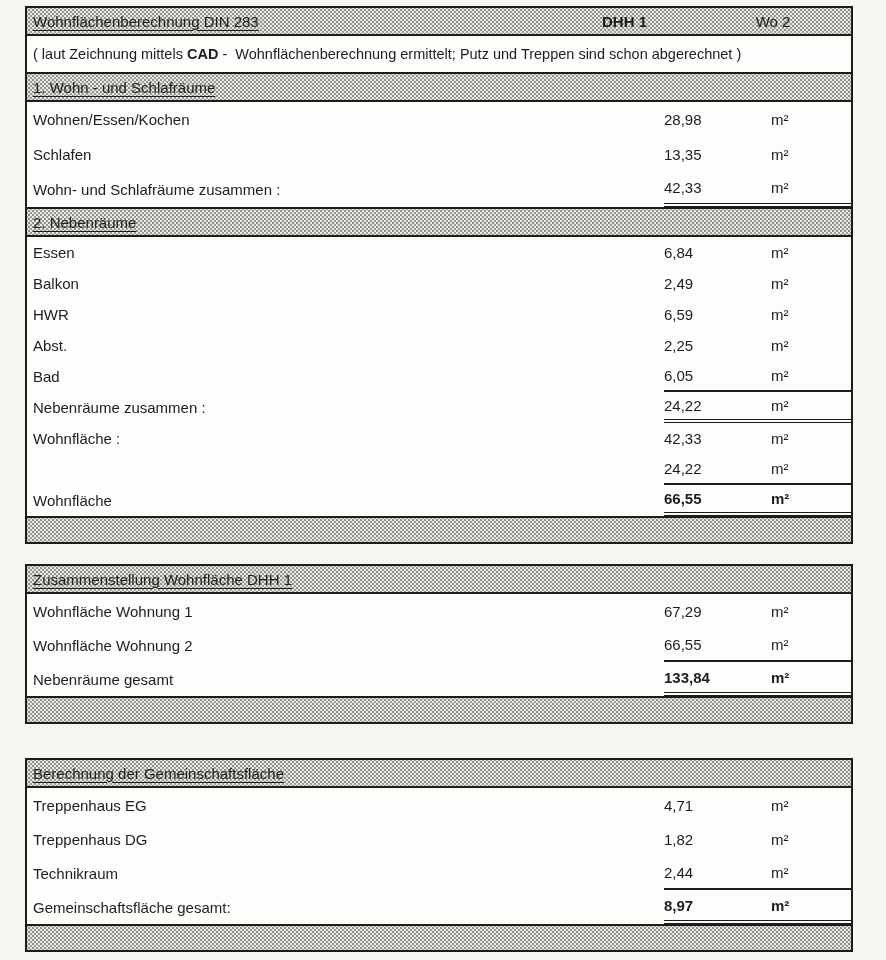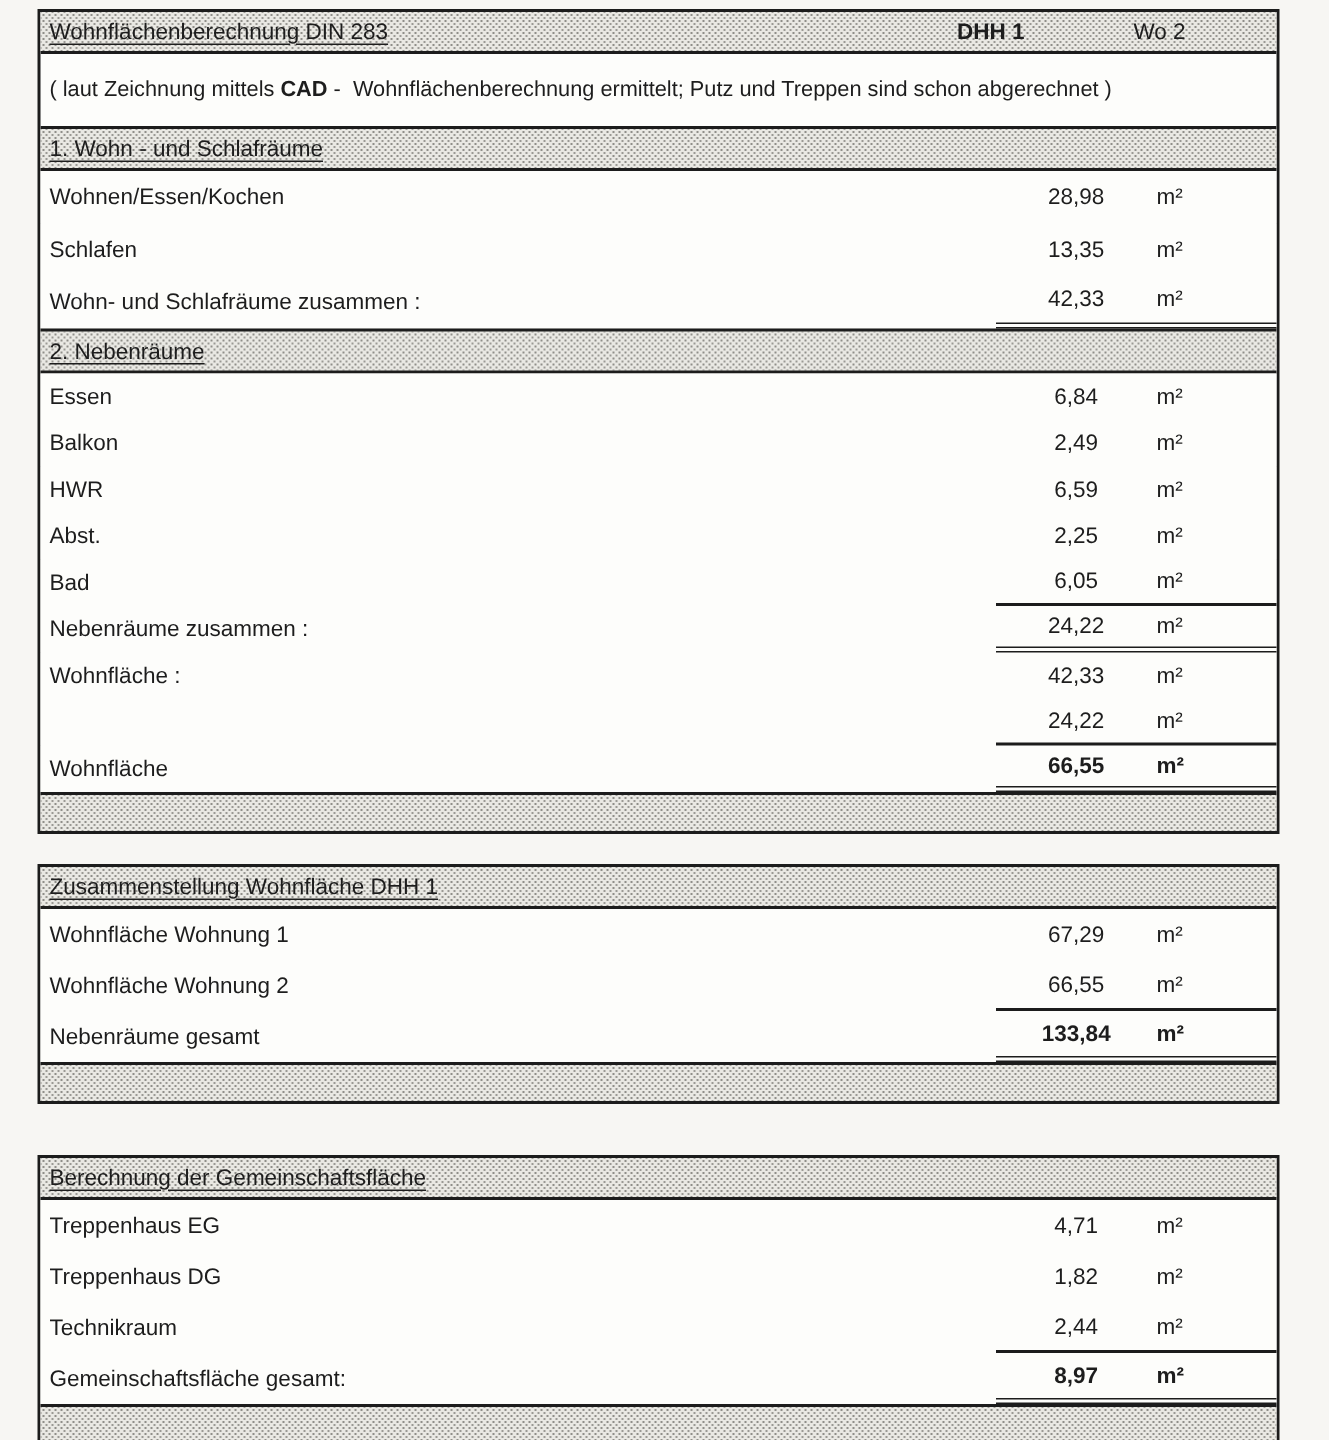--- a/index.html
+++ b/index.html
@@ -34,21 +34,21 @@
   }
 
   .band{
     display:flex;align-items:center;
     height:26px;
     padding:0 8px 0 6px;
     border-top:2px solid #1c1c1c;
     border-bottom:2px solid #1c1c1c;
     box-sizing:content-box;
   }
-  .tbl > .band:first-child{border-top:0;}
+  .tbl > .band:first-child{border-top:0;gap:36px;}
 
   .u{
     text-decoration:underline;
     text-underline-offset:3px;
     text-decoration-thickness:1px;
   }
 
   .hdr-title{flex:1;}
   .hdr-c1{width:85px;text-align:center;font-weight:700;}
   .hdr-c2{width:140px;text-align:center;}
@@ -56,32 +56,32 @@
   .row{
     display:flex;align-items:stretch;
     height:31px;
     padding-left:6px;
     background:#fdfdfb;
     gap:11px;
   }
   .row.tall{height:35px;}
   .row.t34{height:34px;}
   .subtitle{
-    height:48px;display:flex;align-items:center;
+    height:36px;display:flex;align-items:center;
     padding-left:6px;font-size:14.5px;white-space:pre;
   }
   .lbl{flex:1;display:flex;align-items:center;}
 
   .vg{
     width:187px;
     display:flex;align-items:center;
     box-sizing:border-box;
     margin-right:0;
   }
-  .num{flex:1;text-align:center;}
+  .num{flex:1;text-align:left;}
   .unit{width:80px;box-sizing:border-box;}
 
   .ln1{border-bottom:2px solid #1c1c1c;}
   .ln2{border-bottom:4px double #1c1c1c;}
   .bold .num,.bold .unit{font-weight:700;}
 
   .foot{
     height:24px;
     border-top:2px solid #1c1c1c;
   }

